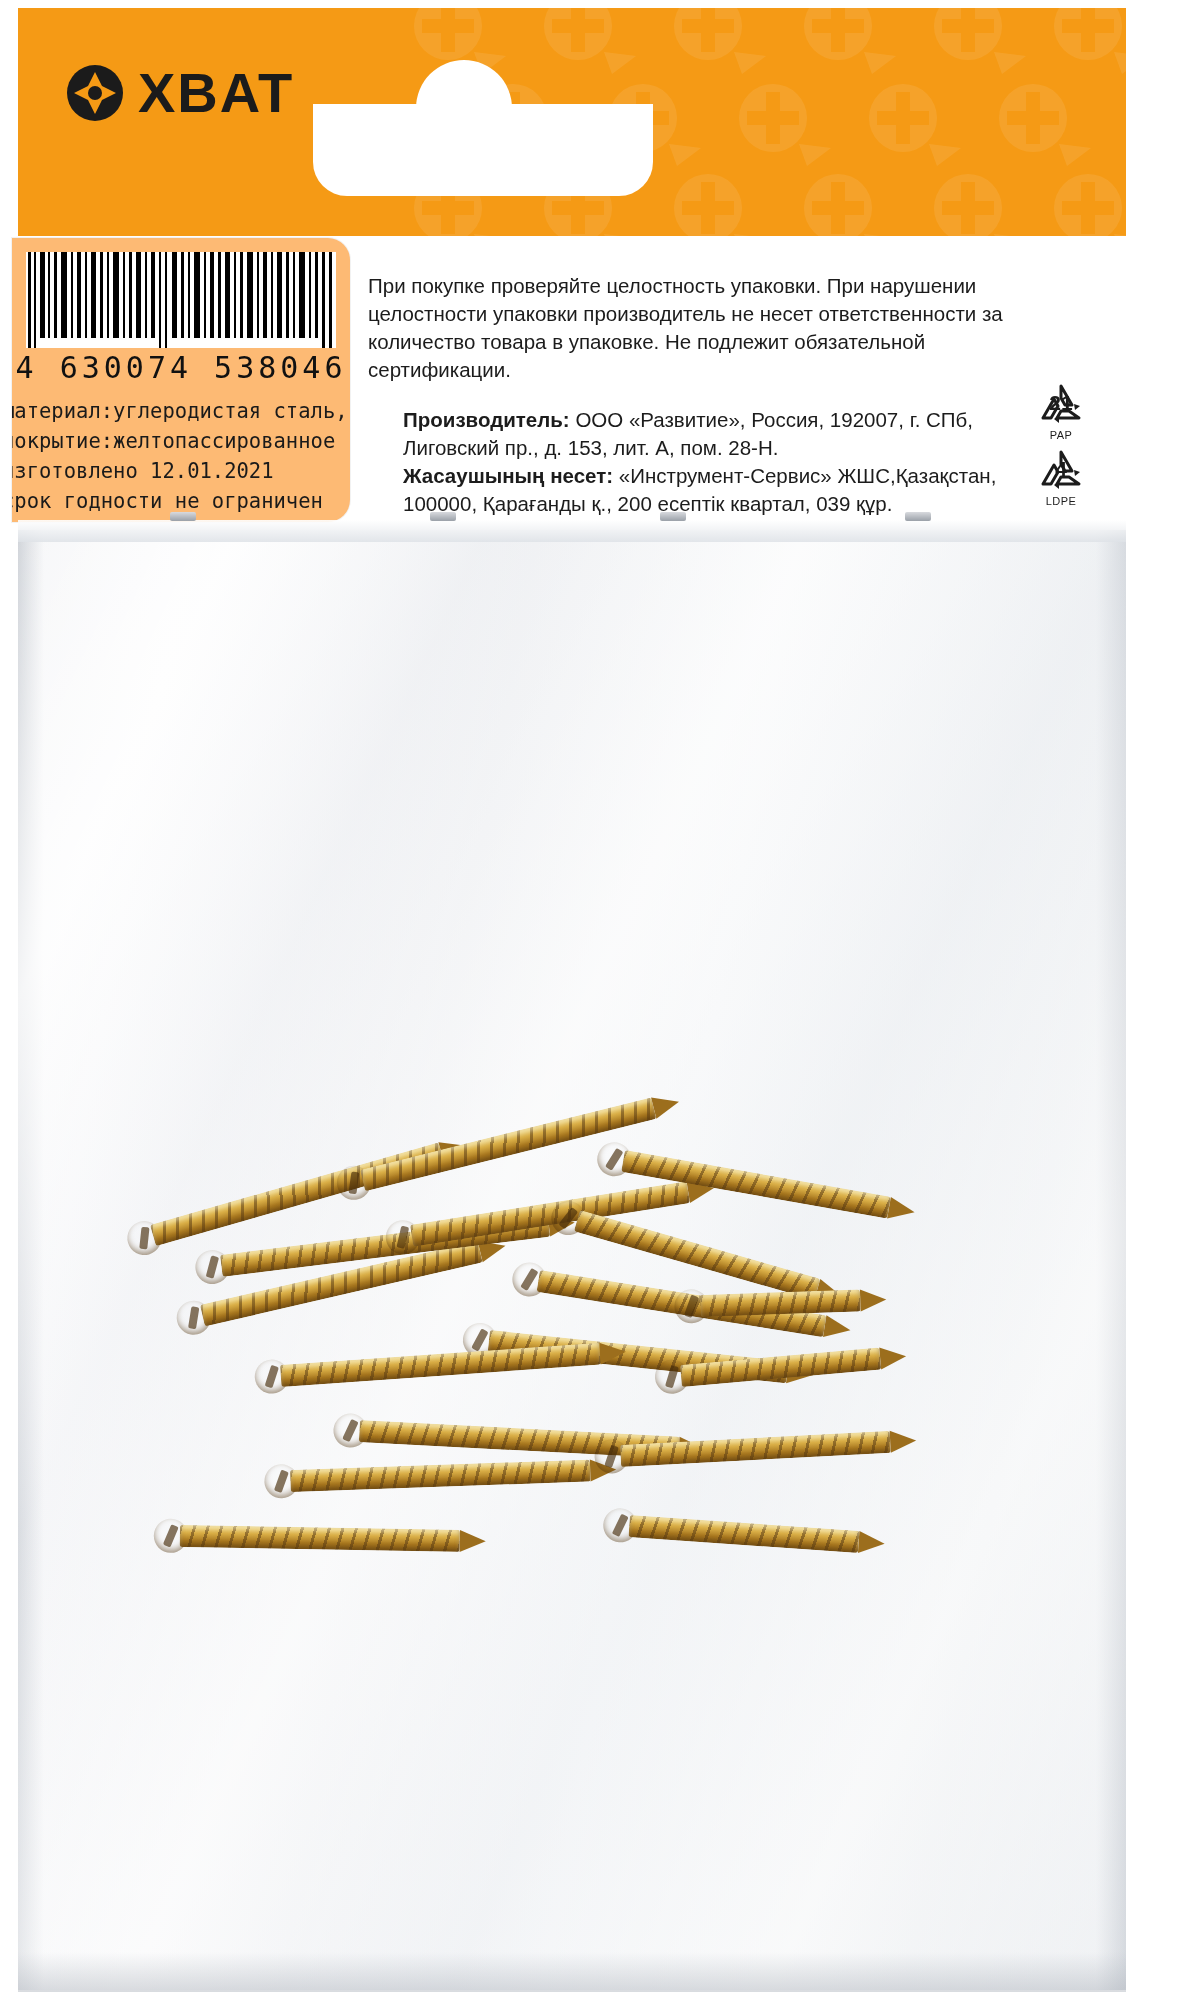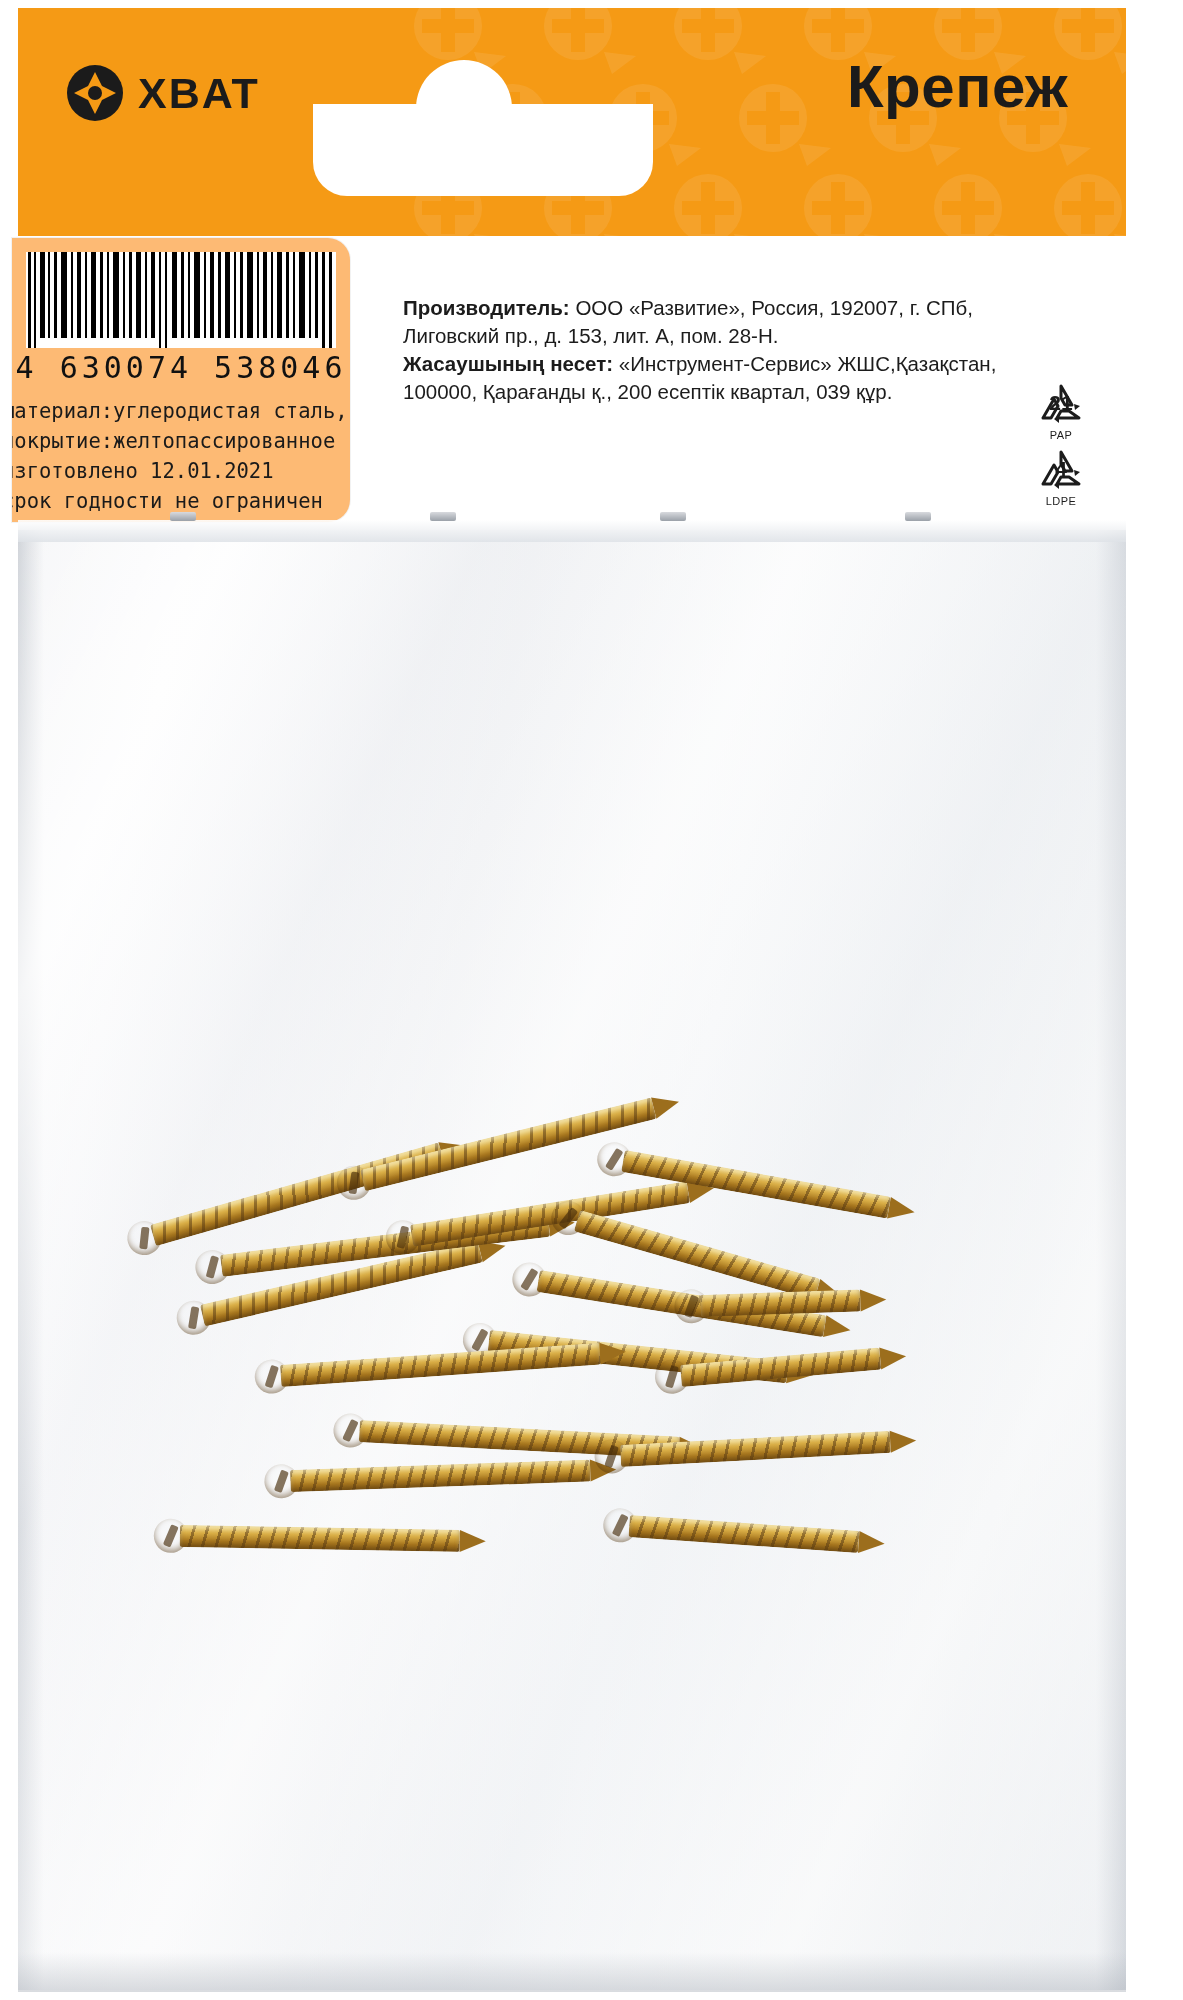--- a/index.html
+++ b/index.html
@@ -89,21 +89,21 @@
     display: flex;
     align-items: center;
     gap: 14px;
   }
   .brand-mark {
     width: 58px;
     height: 58px;
     position: relative;
   }
   .brand-name {
-    font-size: 43px;
+    font-size: 56px;
     font-weight: bold;
     color: #1b1b1b;
     letter-spacing: 2px;
     line-height: 1;
   }
   .header-title {
     position: absolute;
     right: 58px;
     top: 44px;
     font-size: 60px;
@@ -360,21 +360,20 @@
       <div class="brand">
         <span class="brand-mark">
           <svg viewBox="0 0 58 58" width="58" height="58">
             <circle cx="29" cy="29" r="28" fill="#1b1b1b"></circle>
             <path d="M29 8 L36 22 L50 29 L36 36 L29 50 L22 36 L8 29 L22 22 Z" fill="#f59a15"></path>
             <circle cx="29" cy="29" r="7" fill="#1b1b1b"></circle>
           </svg>
         </span>
         <span class="brand-name">XBAT</span>
       </div>
-      <div class="header-title">Крепеж</div>
     </div>
 
     <div class="hang-hole-top"></div>
     <div class="hang-hole"></div>
   </div>
 
   <div class="label-card"></div>
 
   <div class="barcode-card">
     <svg class="barcode-bars" viewBox="0 0 310 96" preserveAspectRatio="none">
@@ -428,20 +427,21 @@
 
     <div class="spec-lines">
       <div>материал:углеродистая сталь,</div>
       <div>покрытие:желтопассированное</div>
       <div>изготовлено 12.01.2021</div>
       <div>срок годности не ограничен</div>
     </div>
   </div>
 
   <div class="info-block">
+    <div class="info-warning">При покупке проверяйте целостность упаковки. При нарушении целостности упаковки производитель не несет ответственности за количество товара в упаковке. Не подлежит обязательной сертификации.</div>
     <div class="info-maker">
       <b>Производитель:</b>
       <span>ООО «Развитие», Россия, 192007, г. СПб, Лиговский пр., д. 153, лит. А, пом. 28-Н.</span>
       <br>
       <b>Жасаушының несет:</b>
       <span>«Инструмент-Сервис» ЖШС,Қазақстан, 100000, Қарағанды қ., 200 есептік квартал, 039 құр.</span>
     </div>
   </div>
 
   <div class="recycle" id="recycle-pap">

